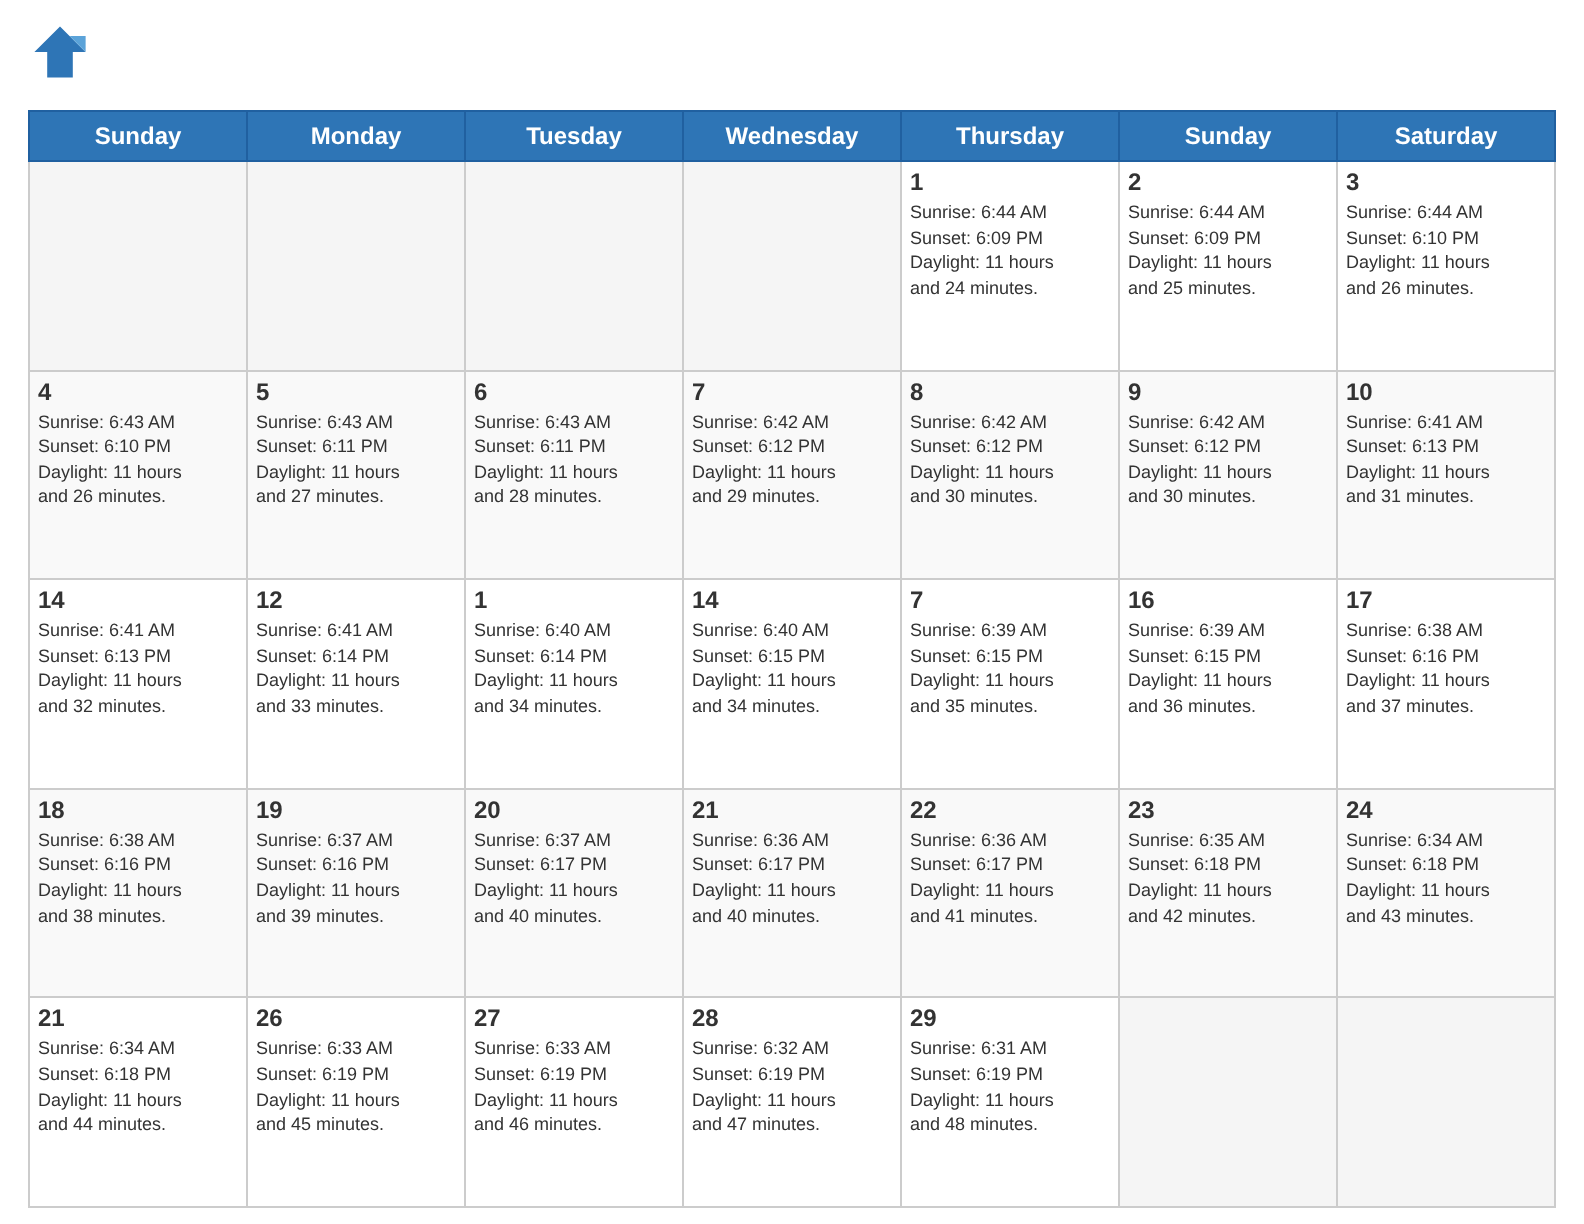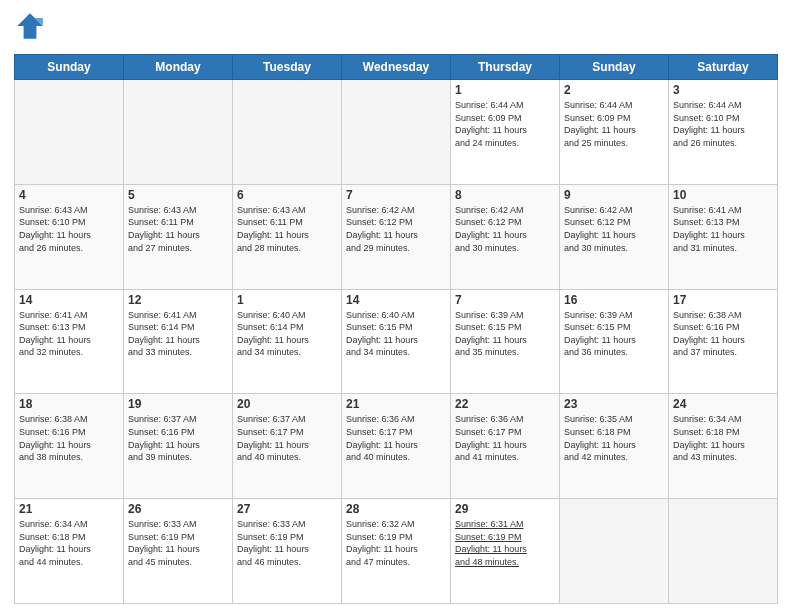--- a/index.html
+++ b/index.html
@@ -336,21 +336,21 @@
           </td>
           <td>
             <span class="day-num">28</span>
             <div class="day-info" style="white-space: pre-line;">Sunrise: 6:32 AM
 Sunset: 6:19 PM
 Daylight: 11 hours
 and 47 minutes.</div>
           </td>
           <td>
             <span class="day-num">29</span>
-            <div class="day-info" style="white-space: pre-line; text-decoration: underline;">Sunrise: 6:31 AM
+            <div class="day-info" style="white-space: pre-line;">Sunrise: 6:31 AM
 Sunset: 6:19 PM
 Daylight: 11 hours
 and 48 minutes.</div>
           </td>
           <td class="empty"></td>
           <td class="empty"></td>
         </tr>
       </tbody>
   </table>
 </div>

